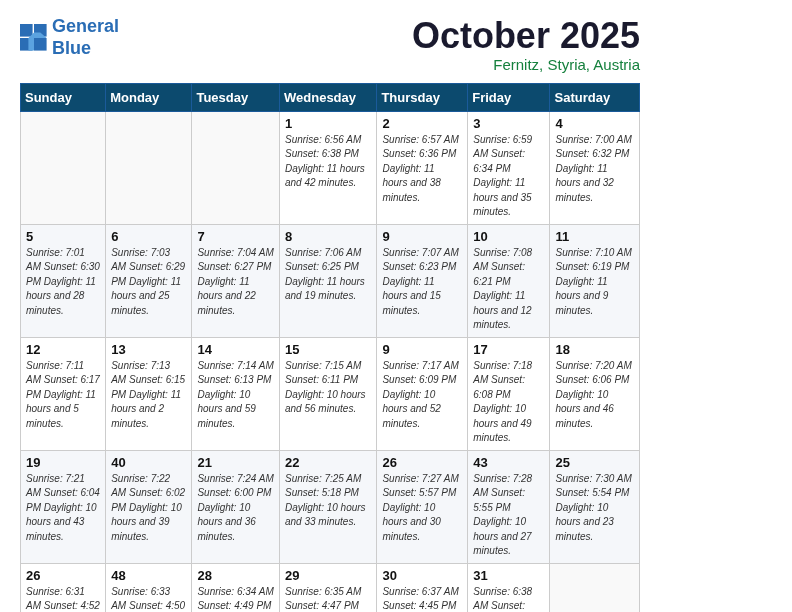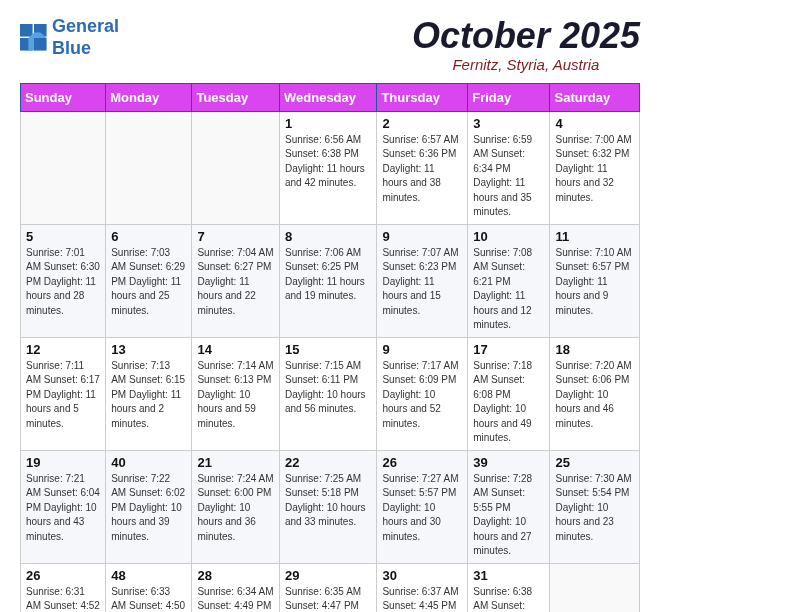--- a/index.html
+++ b/index.html
@@ -31,40 +31,39 @@
     }
     .logo-text span {
       color: #2a6db5;
     }
     .logo-icon {
       width: 28px;
       height: 28px;
       margin-right: 4px;
     }
     .title-block {
-      text-align: center;
-      font-style: italic;
+      text-align: right;
     }
     .month-title {
       font-size: 36px;
       font-weight: bold;
       color: #1a1a2e;
       line-height: 1.1;
     }
     .subtitle {
       font-size: 15px;
-      color: #7f1d1d;
+      color: #15803d;
     }
     .calendar {
       width: 100%;
       border-collapse: collapse;
       border: 1px solid #ccc;
     }
     .calendar th {
-      background: #d946ef;
+      background: #0c4a6e;
       color: #fff;
       font-size: 13px;
       font-weight: bold;
       padding: 6px 4px;
       text-align: left;
       border: 1px solid #1a5a9a;
     }
     .calendar td {
       vertical-align: top;
       border: 1px solid #ccc;
@@ -81,20 +80,21 @@
     .day-number {
       font-size: 13px;
       font-weight: bold;
       margin-bottom: 2px;
       color: #111;
     }
     .day-info {
       font-size: 10px;
       color: #333;
       line-height: 1.45;
+      font-style: italic;
     }
     .empty-cell {
       background: #f9f9f9 !important;
     }
   </style>
 </head>
 <body>
 
 <div class="page">
   <div class="header">
@@ -202,21 +202,21 @@
           <td>
             <div class="day-number">10</div>
             <div class="day-info">Sunrise: 7:08 AM
 Sunset: 6:21 PM
 Daylight: 11 hours
 and 12 minutes.</div>
           </td>
           <td>
             <div class="day-number">11</div>
             <div class="day-info">Sunrise: 7:10 AM
-Sunset: 6:57 PM
+Sunset: 6:19 PM
 Daylight: 11 hours
 and 9 minutes.</div>
           </td>
         </tr>
         <tr>
           <td>
             <div class="day-number">12</div>
             <div class="day-info">Sunrise: 7:11 AM
 Sunset: 6:17 PM
 Daylight: 11 hours
@@ -295,21 +295,21 @@
 and 33 minutes.</div>
           </td>
           <td>
             <div class="day-number">26</div>
             <div class="day-info">Sunrise: 7:27 AM
 Sunset: 5:57 PM
 Daylight: 10 hours
 and 30 minutes.</div>
           </td>
           <td>
-            <div class="day-number">39</div>
+            <div class="day-number">43</div>
             <div class="day-info">Sunrise: 7:28 AM
 Sunset: 5:55 PM
 Daylight: 10 hours
 and 27 minutes.</div>
           </td>
           <td>
             <div class="day-number">25</div>
             <div class="day-info">Sunrise: 7:30 AM
 Sunset: 5:54 PM
 Daylight: 10 hours

